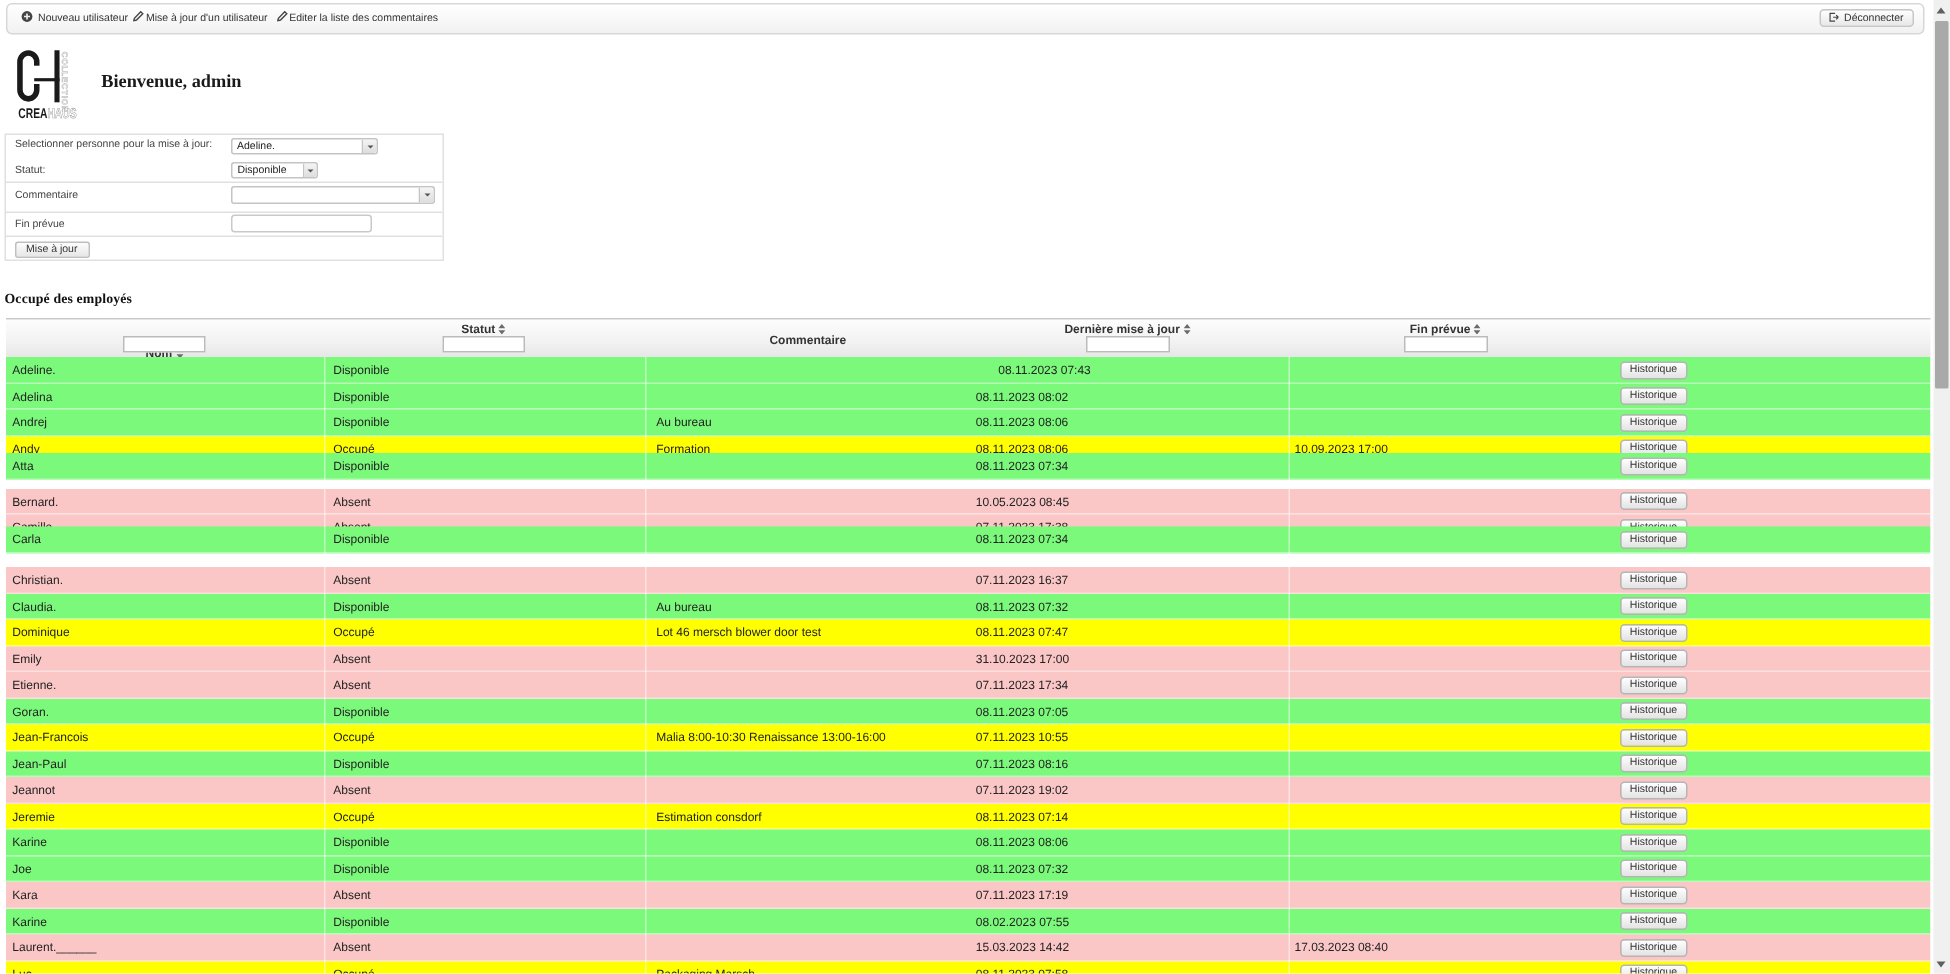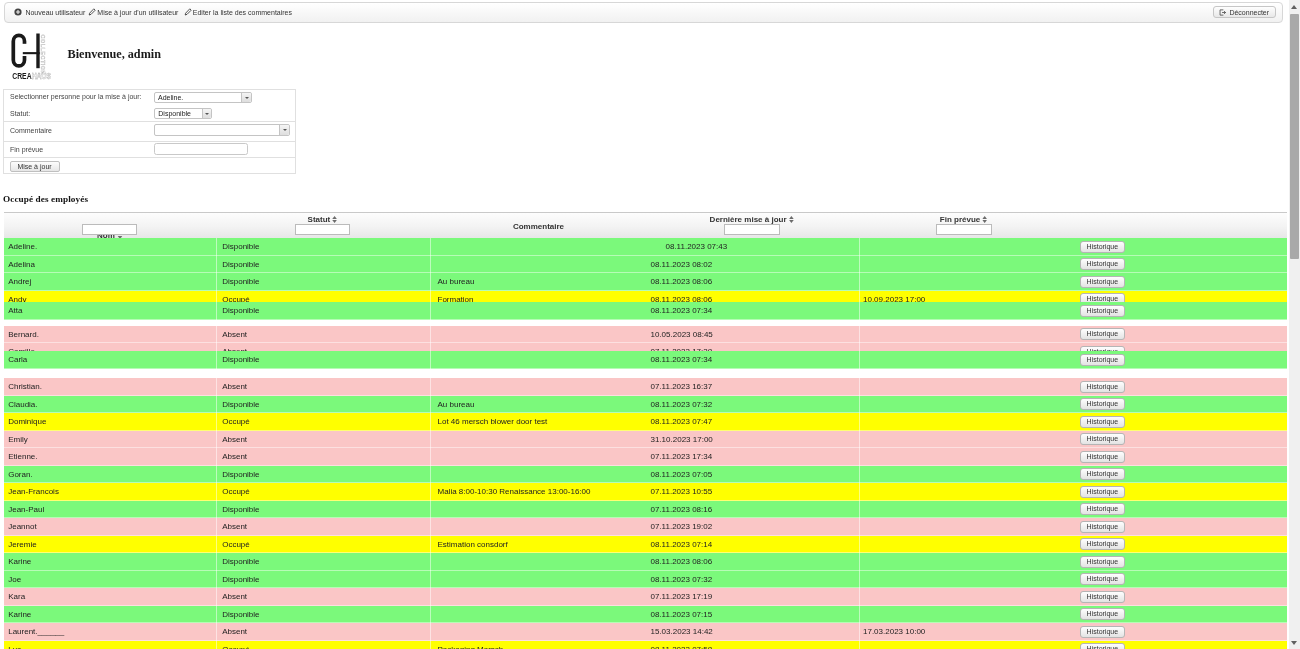--- a/index.html
+++ b/index.html
@@ -279,28 +279,28 @@
     </div>
 <div class="row r" style="top:350.00px">
       <div class="c" style="left:4.7px">Kara</div>
       <div class="c" style="left:218.7px">Absent</div>
       <div class="c" style="left:647.0px">07.11.2023 17:19</div>
       <div class="hbtn" style="left:1076.1px">Historique</div>
     </div>
 <div class="row g" style="top:367.50px">
       <div class="c" style="left:4.7px">Karine</div>
       <div class="c" style="left:218.7px">Disponible</div>
-      <div class="c" style="left:647.0px">08.11.2023 07:15</div>
+      <div class="c" style="left:647.0px">08.02.2023 07:55</div>
       <div class="hbtn" style="left:1076.1px">Historique</div>
     </div>
 <div class="row r" style="top:385.00px">
       <div class="c" style="left:4.7px">Laurent.______</div>
       <div class="c" style="left:218.7px">Absent</div>
       <div class="c" style="left:647.0px">15.03.2023 14:42</div>
-      <div class="c" style="left:859.5px">17.03.2023 10:00</div>
+      <div class="c" style="left:859.5px">17.03.2023 08:40</div>
       <div class="hbtn" style="left:1076.1px">Historique</div>
     </div>
 <div class="row y" style="top:402.50px">
       <div class="c" style="left:4.7px">Luc</div>
       <div class="c" style="left:218.7px">Occupé</div>
       <div class="c" style="left:434.0px">Packaging Marsch</div>
       <div class="c" style="left:647.0px">08.11.2023 07:58</div>
       <div class="hbtn" style="left:1076.1px">Historique</div>
     </div>
 </div>

